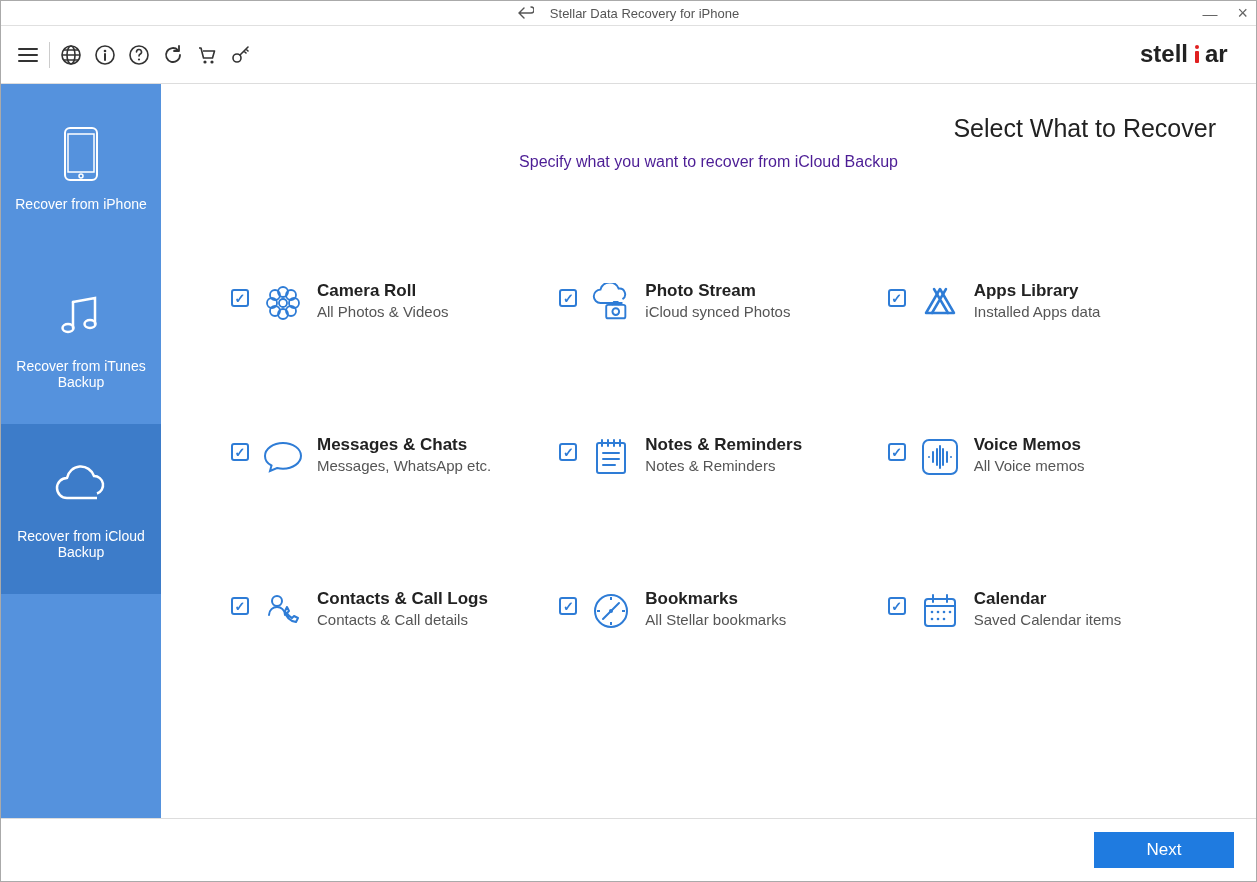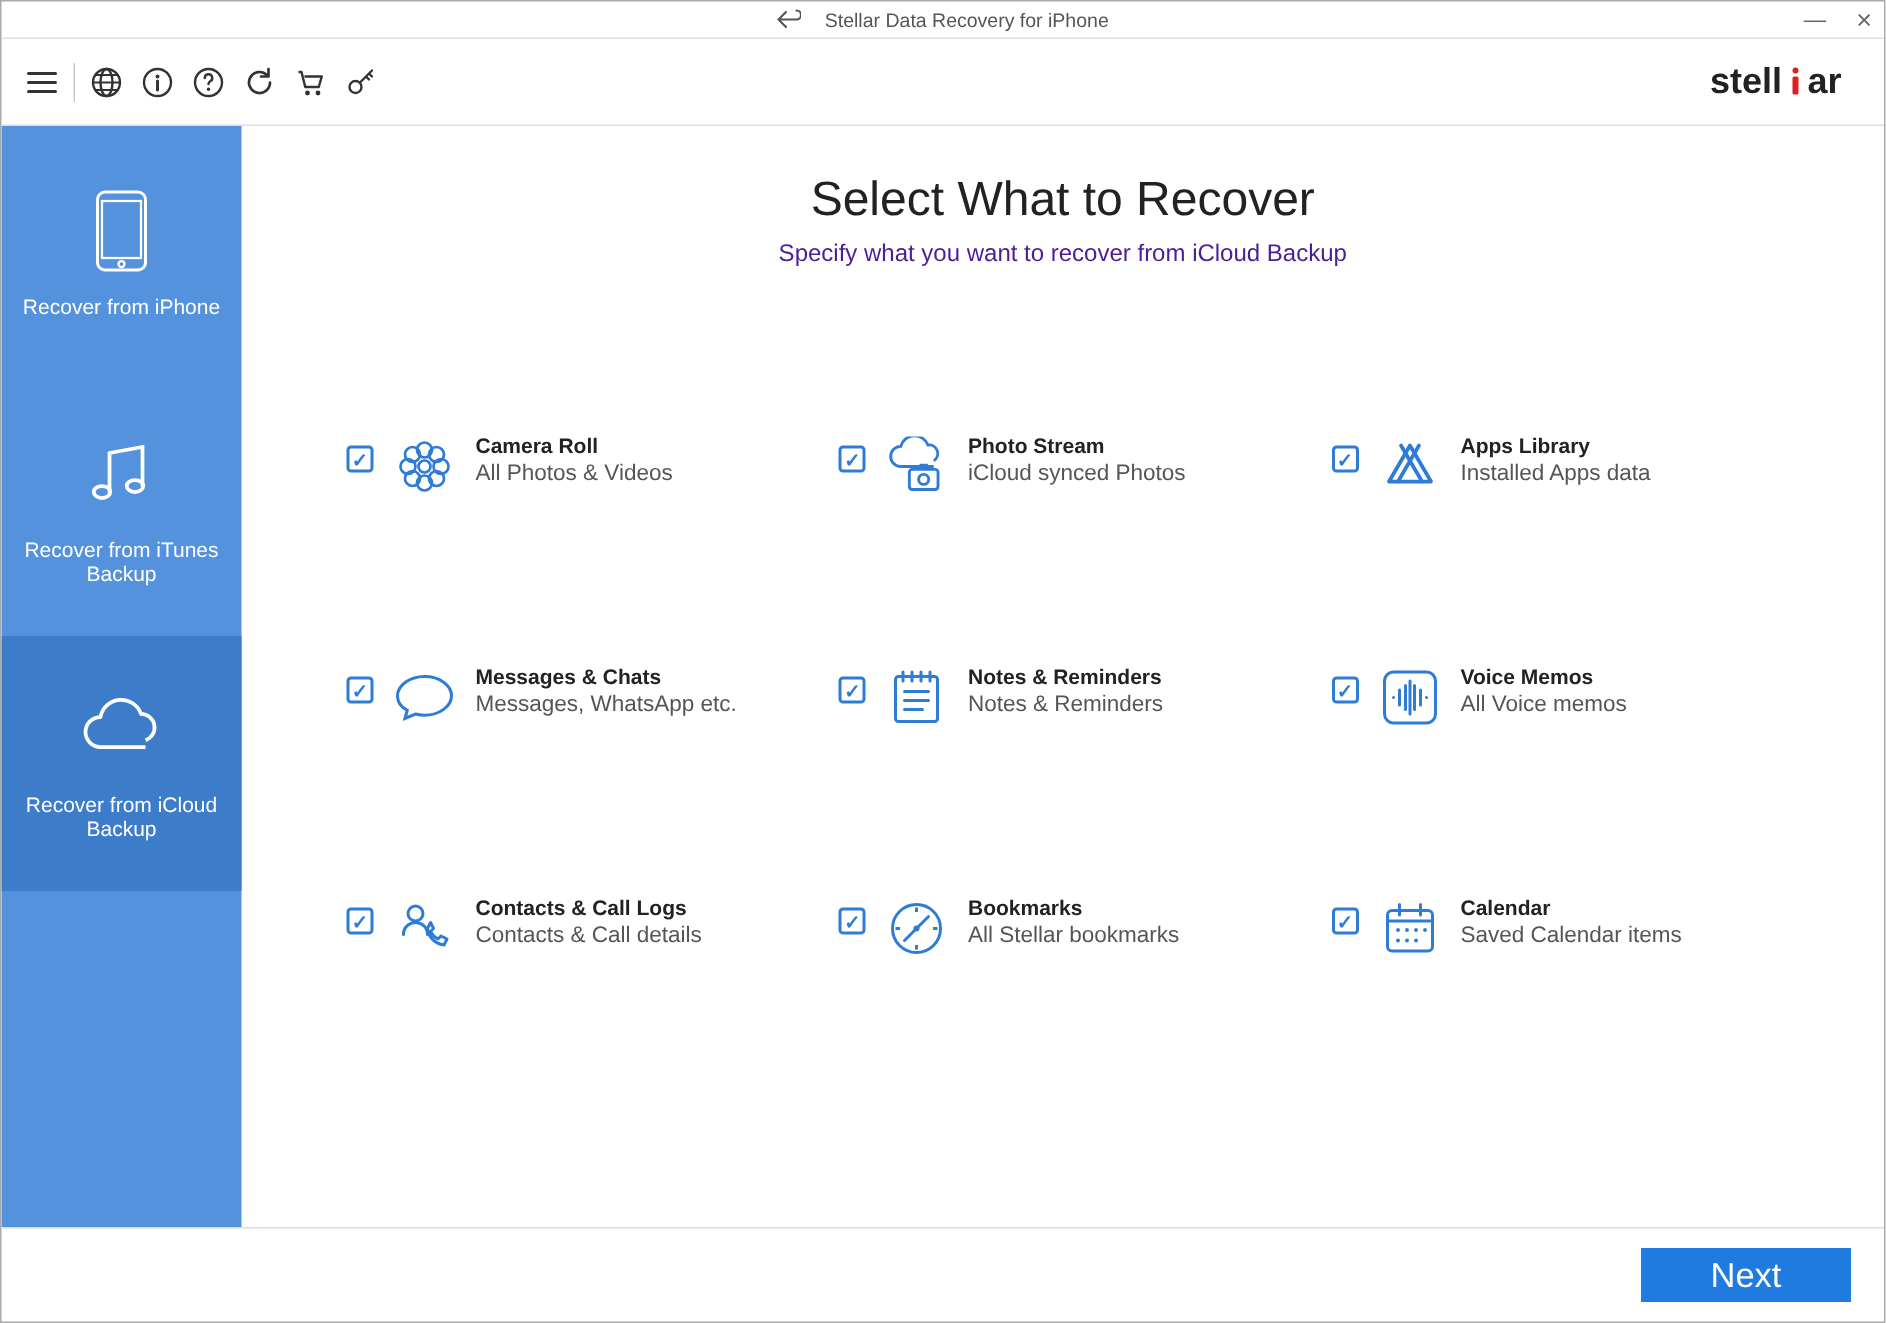--- a/index.html
+++ b/index.html
@@ -48,50 +48,50 @@
   height: 170px;
   display: flex; flex-direction: column;
   align-items: center; justify-content: center;
   color: #fff; font-size: 14px; text-align: center;
   cursor: pointer; padding: 0 10px;
   gap: 14px;
 }
 .sidebar-item.active { background: #3d7cc9; }
 .sidebar-item .si-icon { height: 56px; display:flex; align-items:center; }
 .main { flex: 1; padding: 30px 40px 0 40px; }
-.main h1 { text-align: center; font-weight: 400; font-size: 32px; color: #222; }
+.main h1 { text-align: right; font-weight: 400; font-size: 25px; color: #222; }
 .main .subtitle { text-align: center; color: #4c1d95; font-size: 16px; margin-top: 10px; }
 .grid {
   margin-top: 110px;
   display: grid;
   grid-template-columns: repeat(3, 1fr);
   row-gap: 110px;
   column-gap: 30px;
   padding: 0 30px;
 }
 .cat {
   display: flex; align-items: flex-start; gap: 12px;
 }
 .chk {
   width: 18px; height: 18px; border: 2px solid #2e7cd6; border-radius: 3px;
   display: flex; align-items: center; justify-content: center;
   color: #2e7cd6; font-size: 13px; font-weight: bold; margin-top: 8px;
   cursor: pointer; flex-shrink: 0;
 }
 .cat-icon { width: 44px; height: 44px; display:flex; align-items:center; justify-content:center; flex-shrink:0; }
-.cat-text .ct-title { font-size: 14px; font-weight: 600; color: #222; }
+.cat-text .ct-title { font-size: 17px; font-weight: 600; color: #222; }
 .cat-text .ct-sub { font-size: 15px; color: #555; margin-top: 2px; }
 .footer {
   height: 63px; border-top: 1px solid #ddd;
   display: flex; align-items: center; justify-content: flex-end;
   padding-right: 22px;
 }
 .next-btn {
   background: #1f7be0; color: #fff; border: none;
-  width: 140px; height: 36px; font-size: 23px; cursor: pointer;
+  width: 140px; height: 36px; font-size: 17px; cursor: pointer;
 }
 svg { display: block; }
 </style>
 </head>
 <body>
 
 <div class="titlebar">
   <div class="title-center">
     <span>
       <svg width="16" height="14" viewBox="0 0 16 14">

